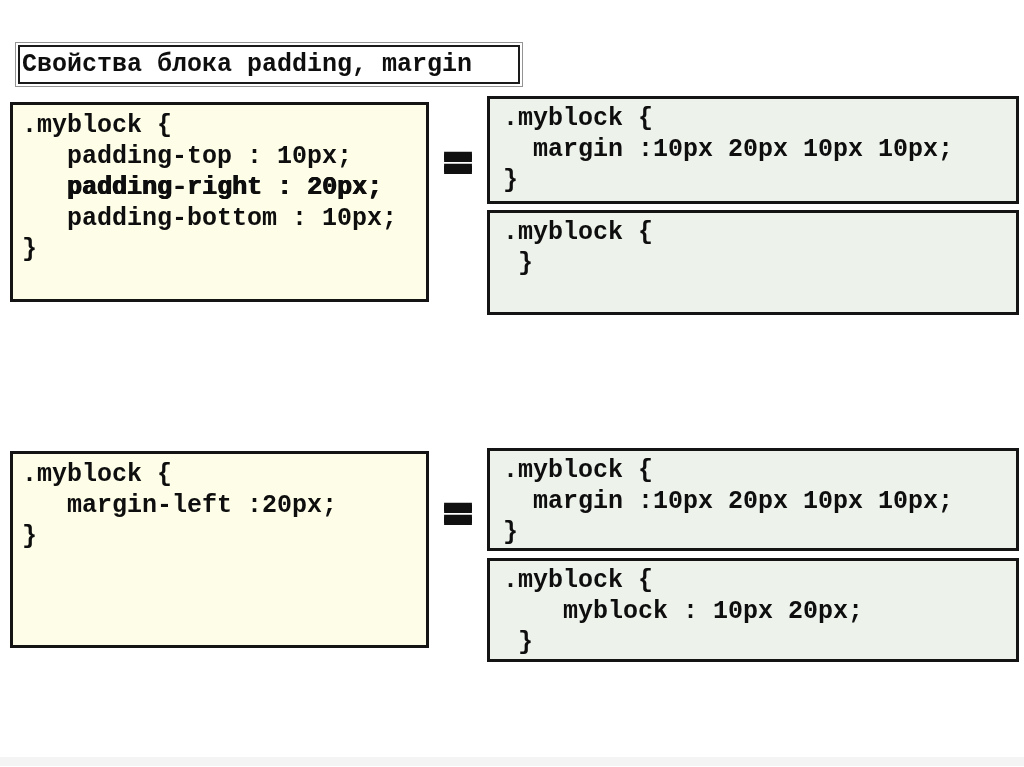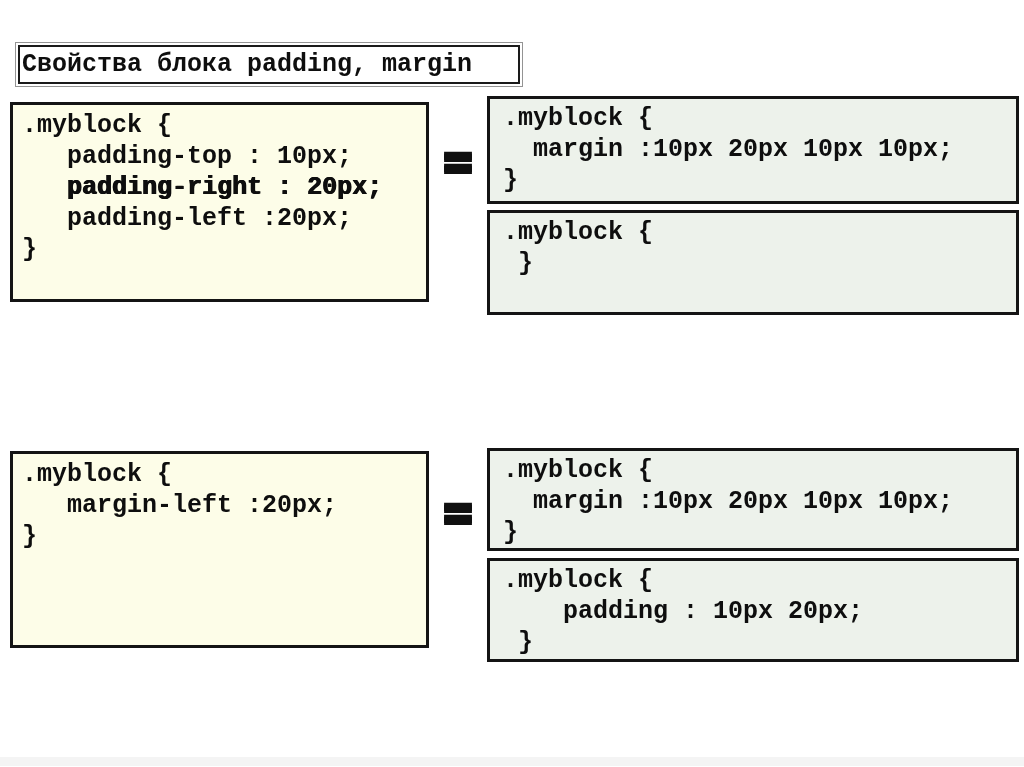--- a/index.html
+++ b/index.html
@@ -81,21 +81,21 @@
 <div class="slide">
 
   <div class="title-box">
     <span>Свойства блока padding, margin</span>
   </div>
 
   <div class="codebox lbox" id="lbox1">
     <div class="ln">.myblock {</div>
     <div class="ln">   padding-top : 10px;</div>
     <div class="ln hvy">   padding-right : 20px;</div>
-    <div class="ln">   padding-left :20px;</div>
+    <div class="ln">   padding-bottom : 10px;</div>
     <div class="ln">}</div>
   </div>
 
   <div class="equals" id="eq1">=</div>
 
   <div class="codebox rbox" id="rbox1">
     <div class="ln">.myblock {</div>
     <div class="ln">  margin :10px 20px 10px 10px;</div>
     <div class="ln">}</div>
   </div>
@@ -114,19 +114,19 @@
   <div class="equals" id="eq2">=</div>
 
   <div class="codebox rbox" id="rbox3">
     <div class="ln">.myblock {</div>
     <div class="ln">  margin :10px 20px 10px 10px;</div>
     <div class="ln">}</div>
   </div>
 
   <div class="codebox rbox" id="rbox4">
     <div class="ln">.myblock {</div>
-    <div class="ln">    padding : 10px 20px;</div>
+    <div class="ln">    myblock : 10px 20px;</div>
     <div class="ln"> }</div>
   </div>
 
   <div class="bottom-strip"></div>
 
 </div>
 
 </body></html>

